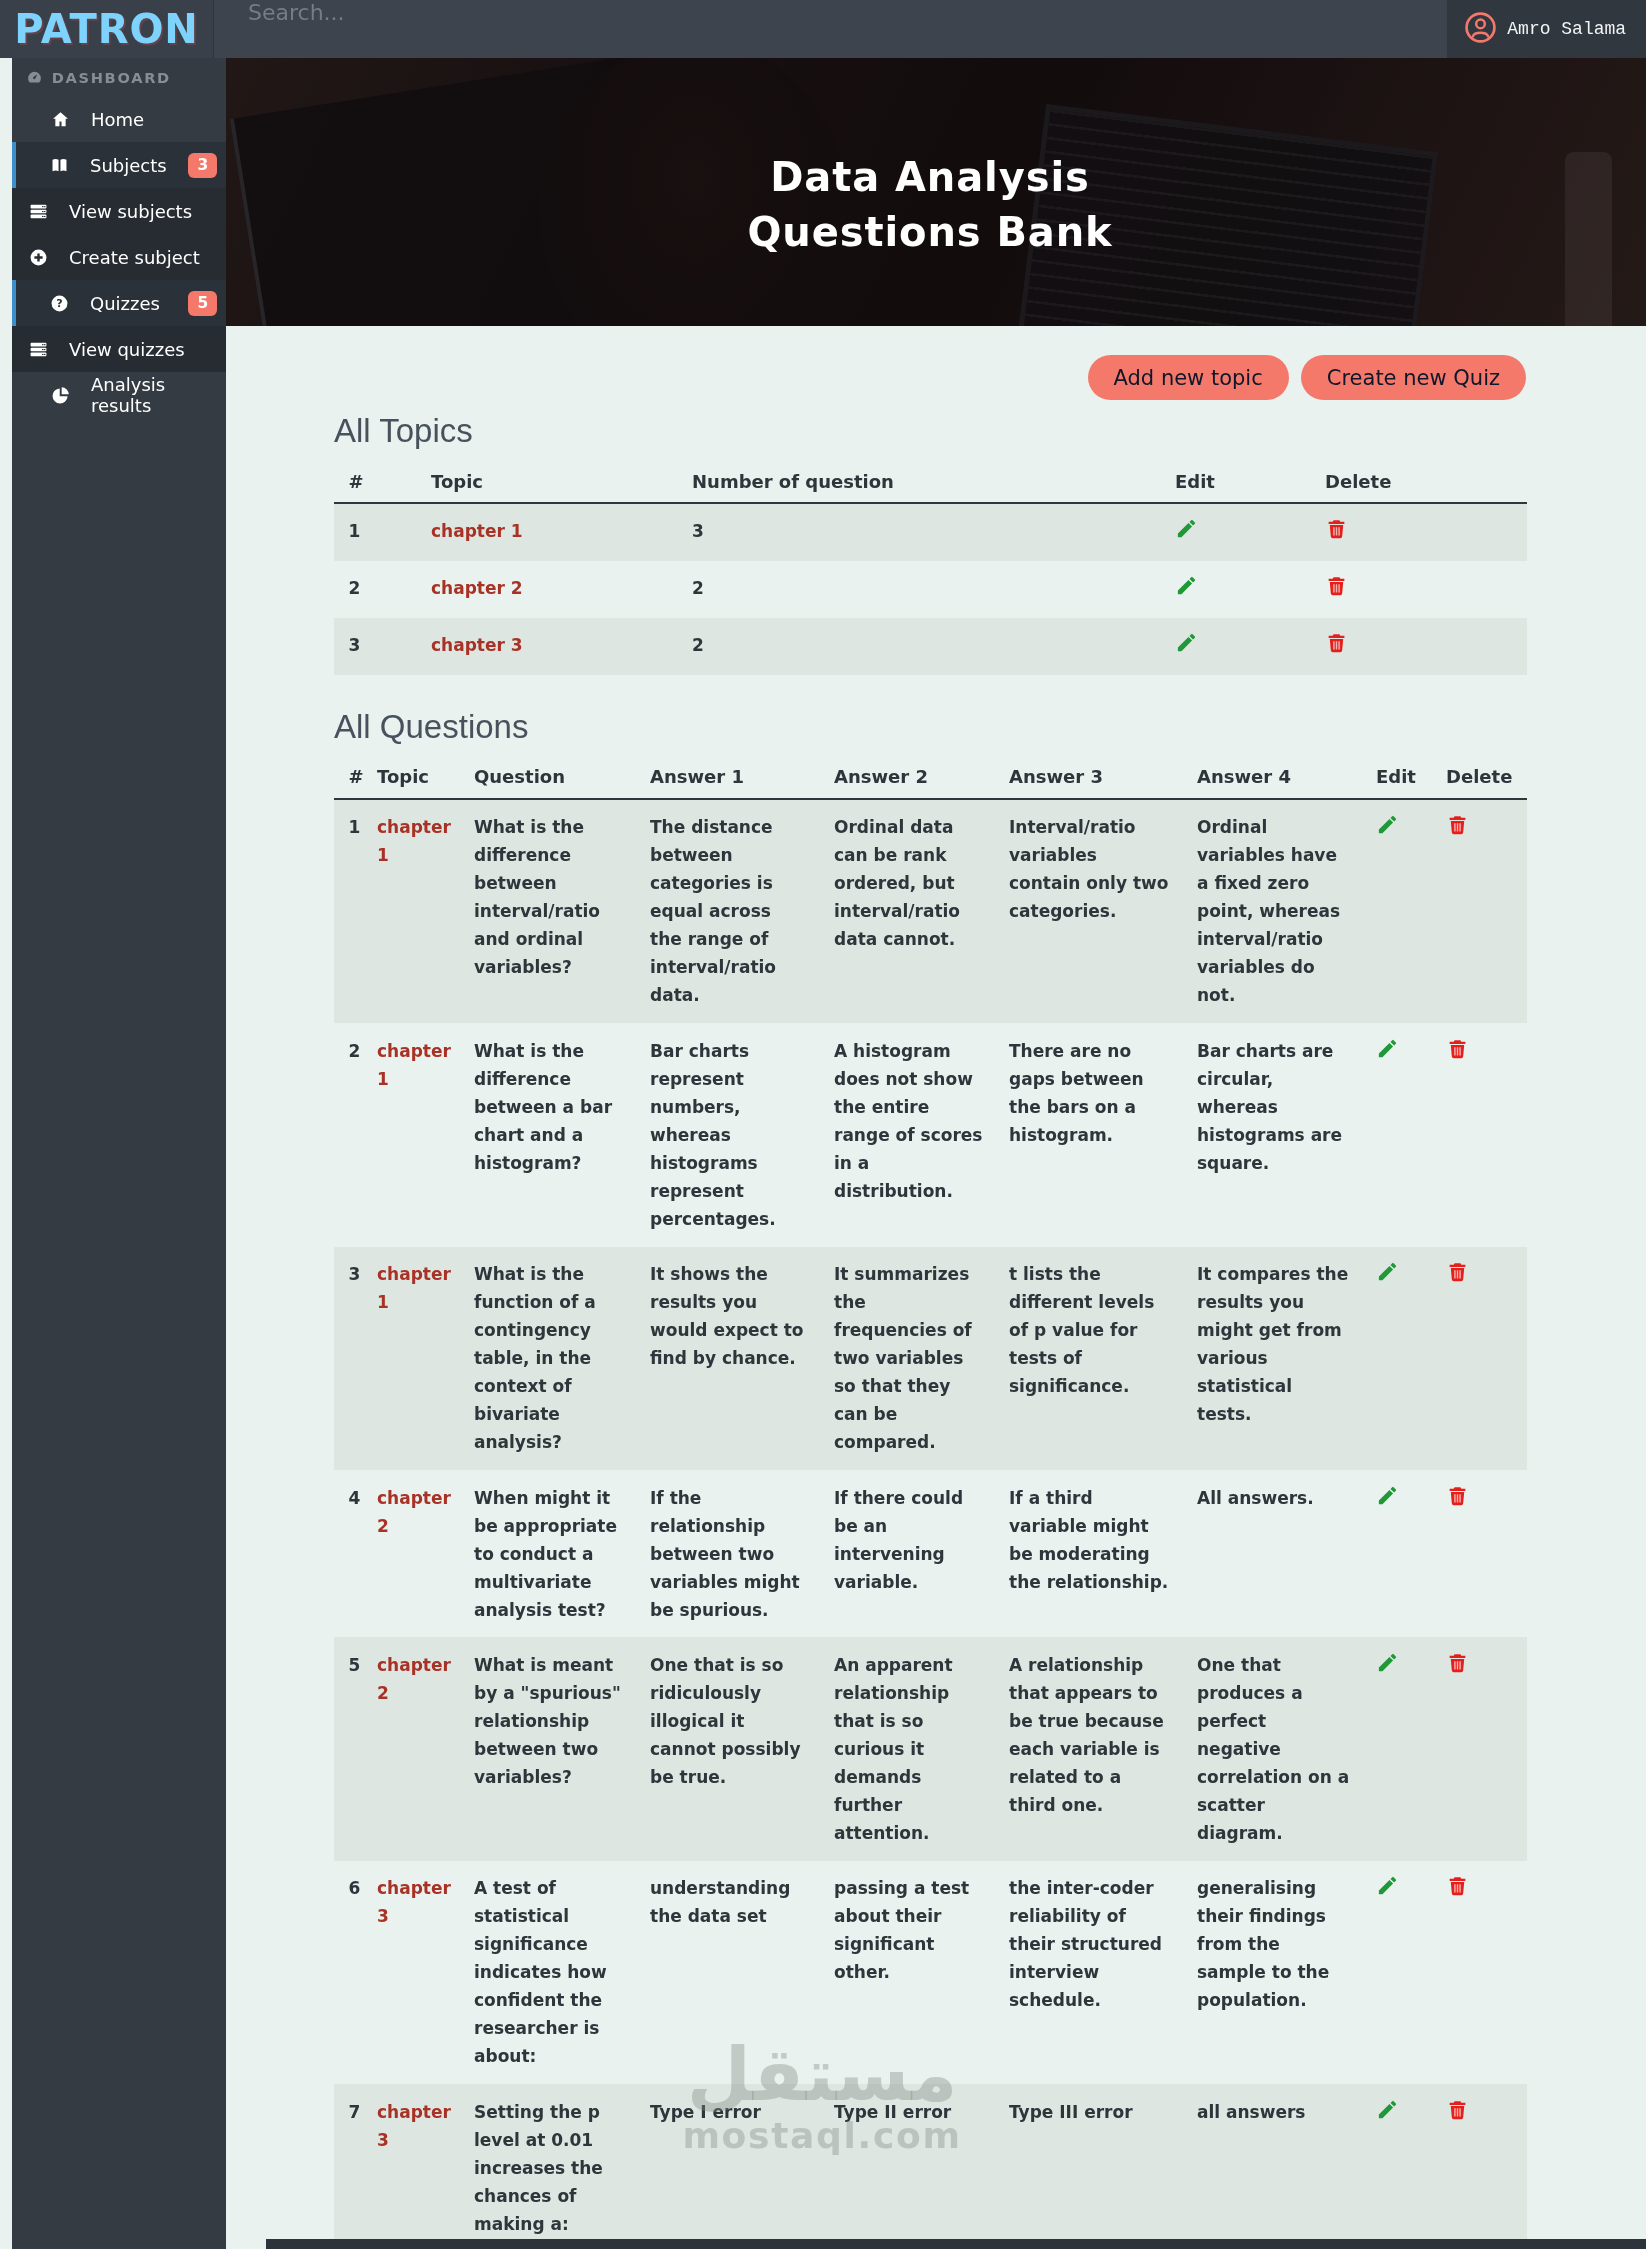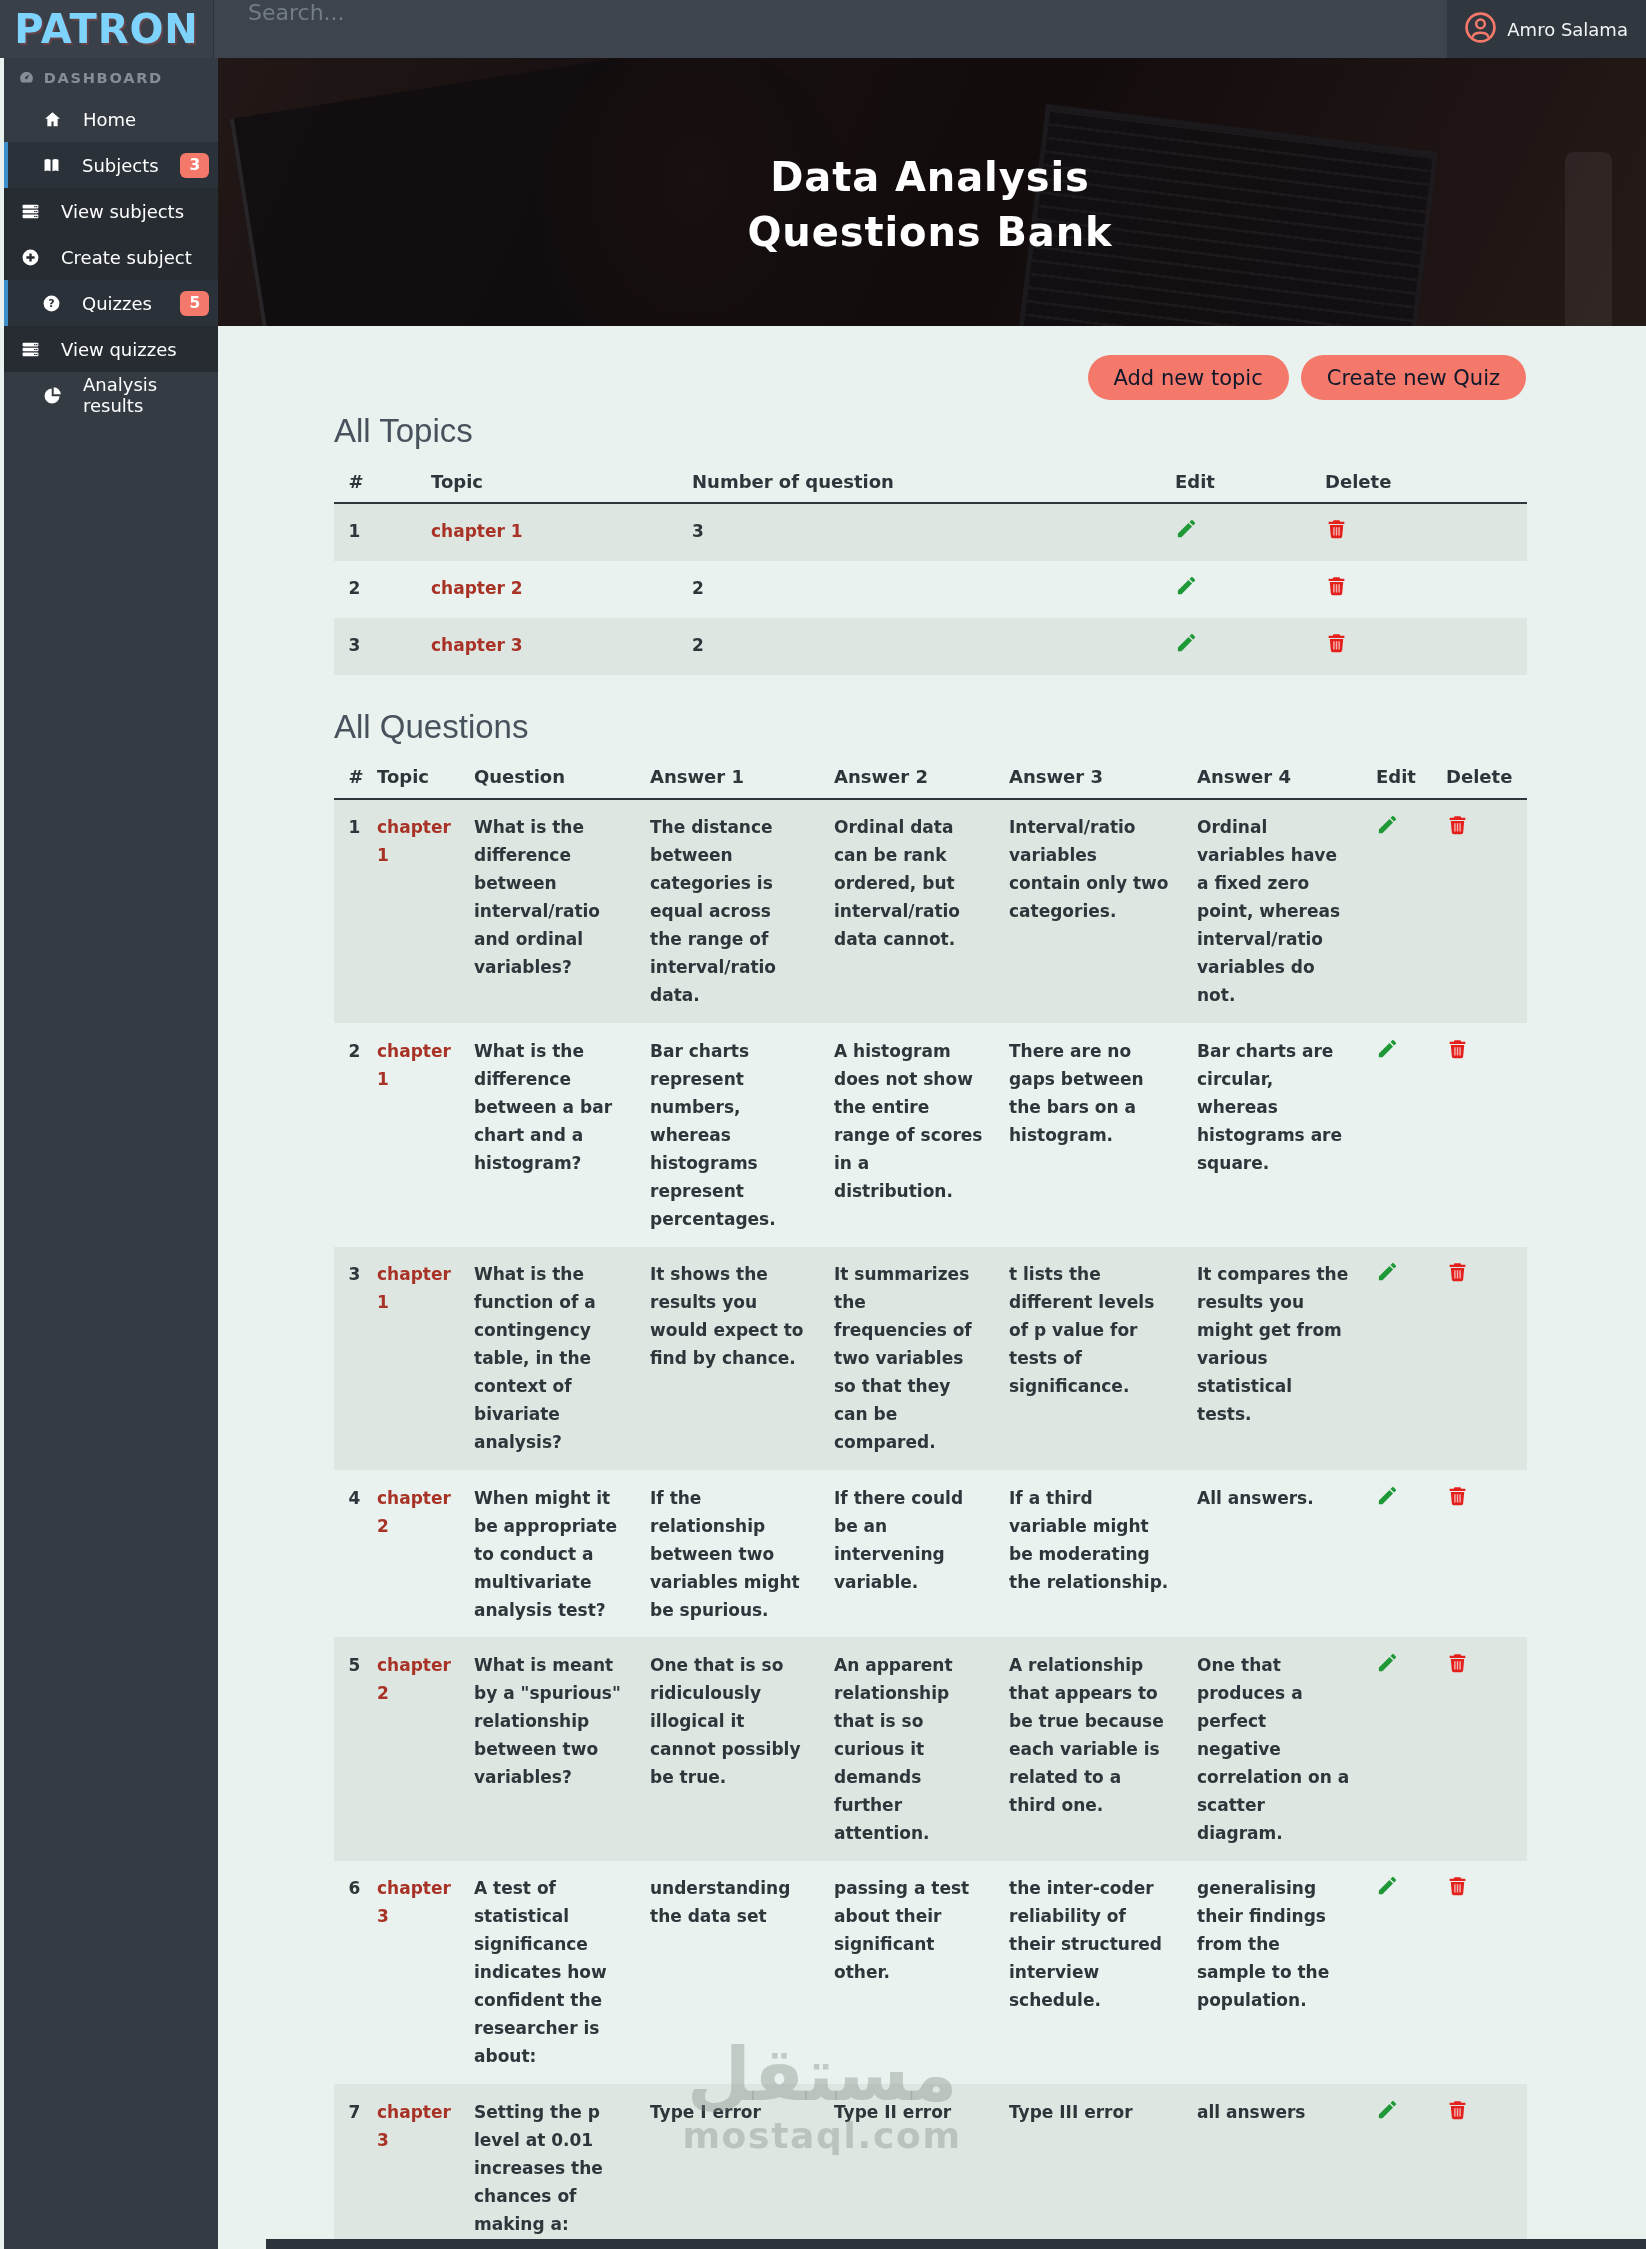--- a/index.html
+++ b/index.html
@@ -26,27 +26,27 @@
     text-shadow:1.7px 1.7px 0 rgba(180,75,75,.35);
   }
   .search-wrap { flex:1; display:flex; align-items:flex-start; padding-left:34px; }
   .search-input {
     background:transparent; border:none; outline:none; color:#cfd5da;
     font-size:22px; width:515px; font-family:"DejaVu Sans", sans-serif;
   }
   .search-input::placeholder { color:#737d86; }
   .user-area {
     width:200px; background:#30373e; display:flex; align-items:center; gap:10.3px;
-    padding-left:17px; cursor:pointer;
+    padding-left:17px; cursor:pointer;font-family:Liberation Mono, monospace;
   }
   .user-name { color:#f2f4f5; font-size:18px; }
 
   
   .sidebar {
-    position:absolute; top:58px; left:4px; width:214px; height:2192px;
+    position:absolute; top:58px; left:12px; width:214px; height:2192px;
     background:#343b43; z-index:20;
   }
   .side-section {
     height:38px; display:flex; align-items:center; gap:7.7px; padding-left:13px;
     color:#868e95; font-size:14.6px; font-weight:700; letter-spacing:1.7px;
   }
   .side-item {
     height:46px; display:flex; align-items:center; gap:21px; padding-left:39px;
     color:#fff; font-size:18px; cursor:pointer; position:relative;
   }

